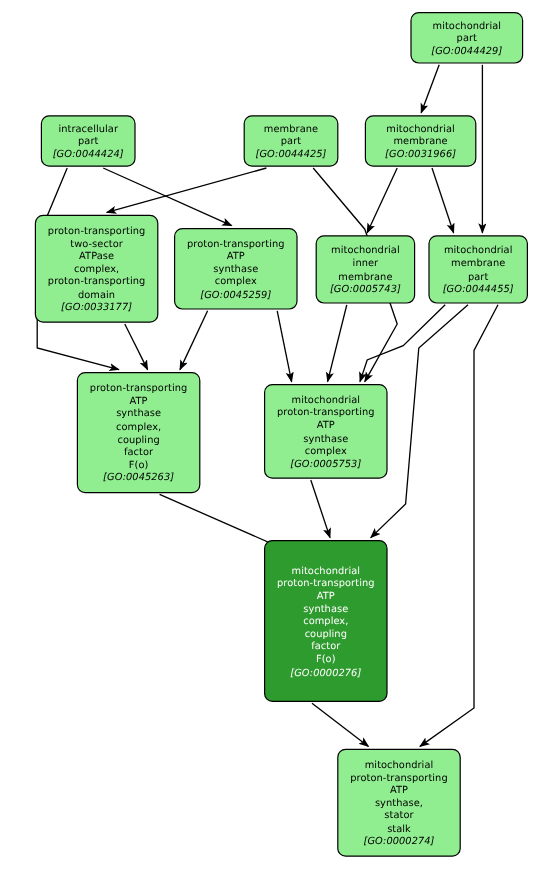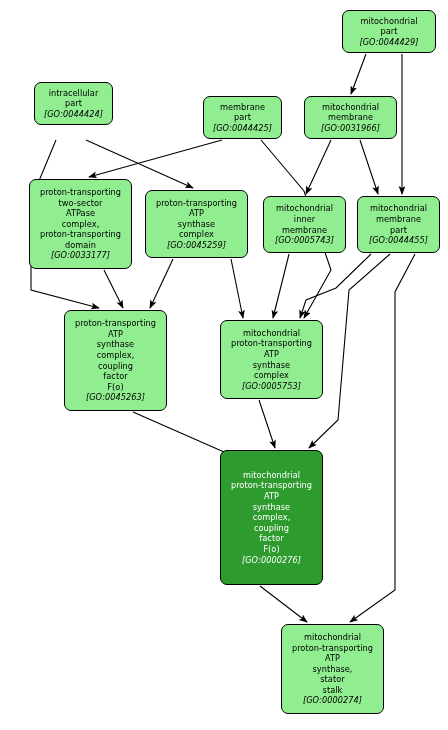--- a/index.html
+++ b/index.html
@@ -85,21 +85,21 @@
         <path d="M 259 400 L 275 448" fill="none" stroke="#000000" stroke-width="1.1" marker-end="url(#arrowhead)"></path>
         <path d="M 260 586 L 307 622" fill="none" stroke="#000000" stroke-width="1.1" marker-end="url(#arrowhead)"></path>
       </g>
   </svg>
   <div id="nodes-group">
       <div class="go-node" style="left: 342px; top: 10px; width: 94px; height: 43px;">
         <div class="nm">mitochondrial
 part</div>
         <div class="acc">[GO:0044429]</div>
       </div>
-      <div class="go-node" style="left: 34px; top: 82px; width: 79px; height: 43px;">
+      <div class="go-node" style="left: 34px; top: 96px; width: 79px; height: 43px;">
         <div class="nm">intracellular
 part</div>
         <div class="acc">[GO:0044424]</div>
       </div>
       <div class="go-node" style="left: 203px; top: 96px; width: 79px; height: 43px;">
         <div class="nm">membrane
 part</div>
         <div class="acc">[GO:0044425]</div>
       </div>
       <div class="go-node" style="left: 304px; top: 96px; width: 93px; height: 43px;">

